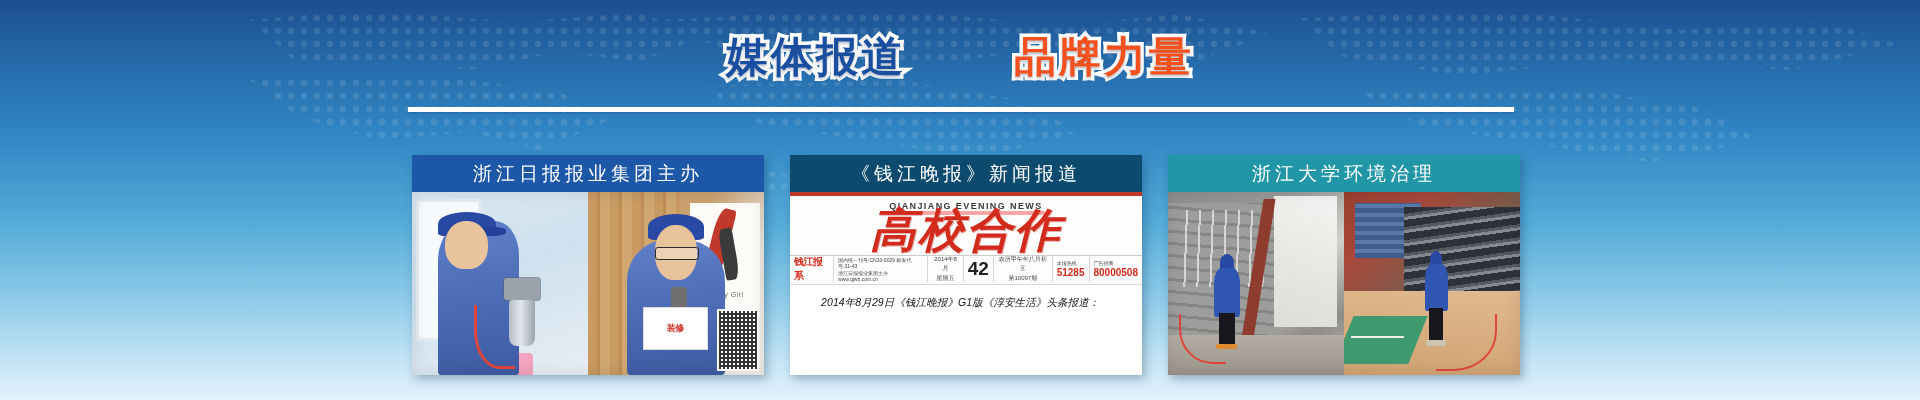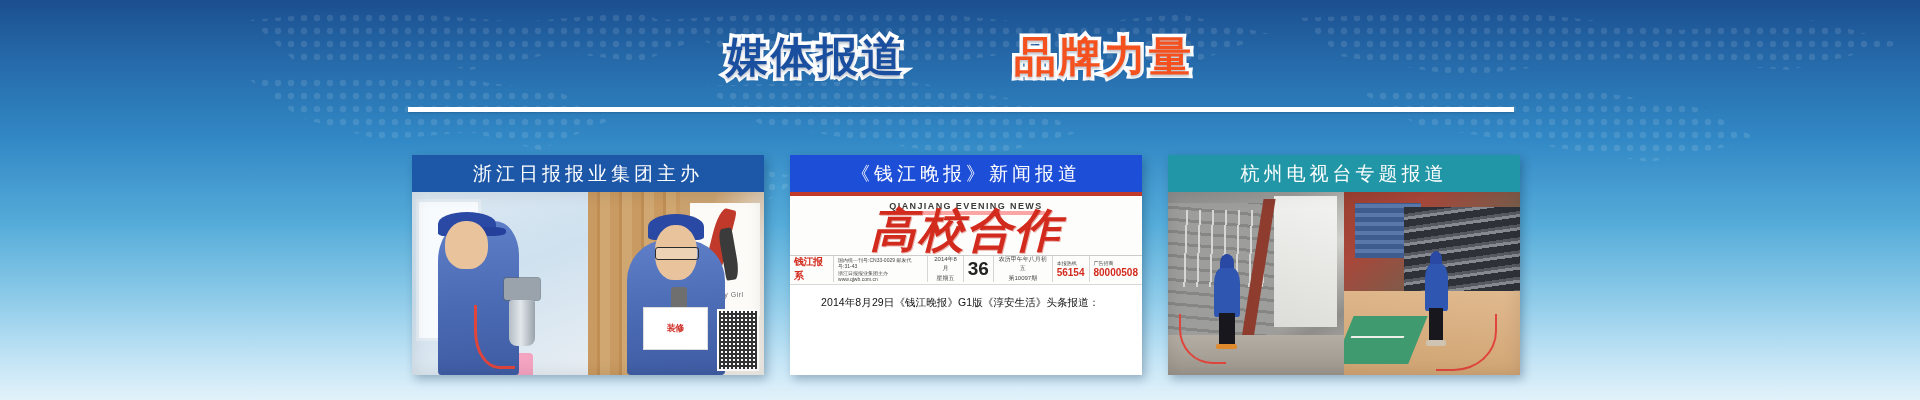--- a/index.html
+++ b/index.html
@@ -96,21 +96,21 @@
     flex: none;
     display: flex;
     align-items: center;
     justify-content: center;
     color: #ffffff;
     font-size: 19px;
     letter-spacing: 4px;
     white-space: nowrap;
   }
   .hdr-blue   { background: #1c57a8; }
-  .hdr-orange { background: #1d4ed8; }
+  .hdr-orange { background: #0c4a6e; }
   .hdr-teal   { background: #2196a6; }
 
   .card-body {
     position: relative;
     flex: 1 1 auto;
     overflow: hidden;
     background: #eef2f5;
   }
 
   
@@ -246,21 +246,21 @@
   .np-meta > div { padding:0 4px; border-right:1px solid #d5d5d5; height:100%;
     display:flex; flex-direction:column; justify-content:center; gap:1px; }
   .np-meta > div:last-child { border-right:none; }
   .np-brand { color:#d22b1e; font-weight:bold; font-size:10px; letter-spacing:-.5px; }
   .np-date { text-align:center; font-size:6px; }
   .np-big  { font-size:19px; font-weight:bold; color:#222; padding:0 5px; }
   .np-hot  { color:#d22b1e; font-weight:bold; font-size:10px; }
   .np-body {
     flex:1 1 auto; padding:9px 10px 6px 10px;
     font-size:10.5px; line-height:1.62; color:#111;
-    letter-spacing:.1px; text-align:justify;
+    letter-spacing:.1px; text-align:justify;font-style:italic;
   }
   .np-body p { margin:0; }
   .np-body .indent { text-indent:2em; }
 
   
   .s-left {
     width:50%;
     background: linear-gradient(150deg,#8d8d8d 0%,#9b9b99 26%,#cfcfcb 52%,#8f8d8a 78%,#b9b6b0 100%);
   }
   .s-right {
@@ -426,44 +426,44 @@
                 <span class="np-brand">钱江报系</span>
               </div>
               <div>
                 <span>国内统一刊号:CN33-0029  邮发代号:31-43</span>
                 <span>浙江日报报业集团主办   www.qjwb.com.cn</span>
               </div>
               <div class="np-date">
                 <span>2014年8月</span>
                 <span>星期五</span>
               </div>
-              <div class="np-big">36</div>
+              <div class="np-big">42</div>
               <div class="np-date">
                 <span>农历甲午年八月初五</span>
                 <span>第10097期</span>
               </div>
               <div>
                 <span>本报热线</span>
-                <span class="np-hot">56154</span>
+                <span class="np-hot">51285</span>
               </div>
               <div>
                 <span>广告招商</span>
                 <span class="np-hot">80000508</span>
               </div>
             </div>
           </div>
           <div class="np-body">
             <p class="indent">2014年8月29日《钱江晚报》G1版《淳安生活》头条报道：</p>
           </div>
         </div>
       </div>
     </div>
 
     <div class="card">
-      <div class="card-header hdr-teal">杭州电视台专题报道</div>
+      <div class="card-header hdr-teal">浙江大学环境治理</div>
       <div class="card-body">
         <div class="photo-pair">
           <div class="photo s-left">
             <div class="stairs"></div>
             <div class="rail"></div>
             <div class="wall-w"></div>
             <div class="red-edge"></div>
             <div class="floor-wet"></div>
             <div class="worker3">
               <div class="hd"></div>

